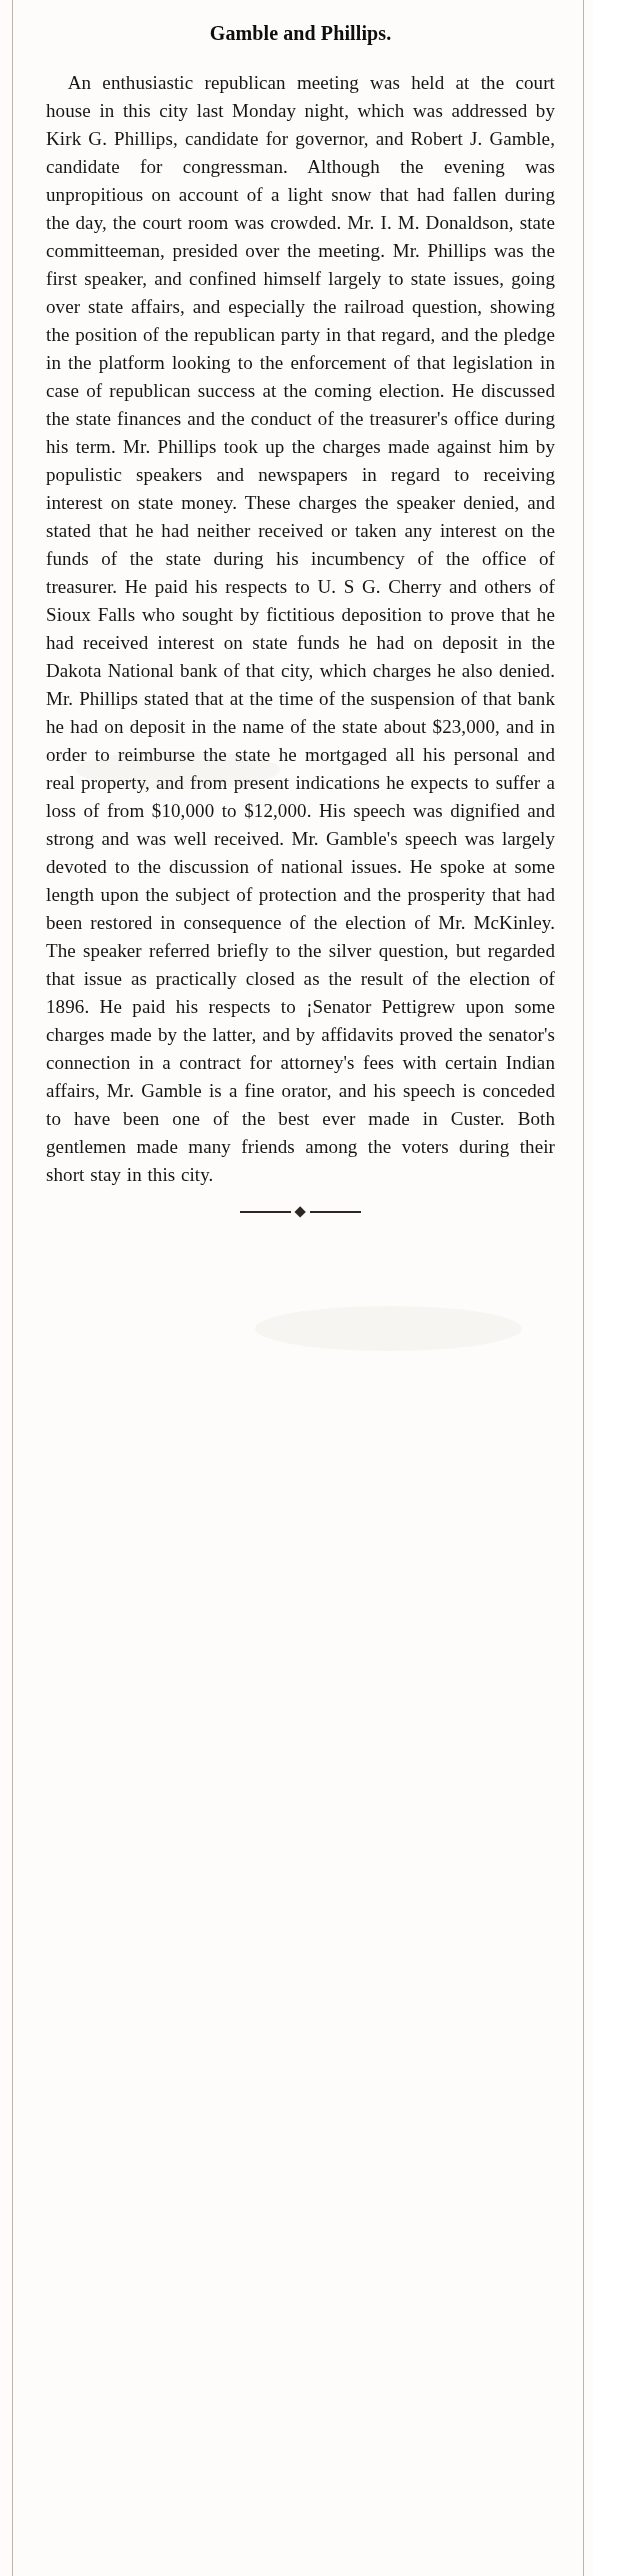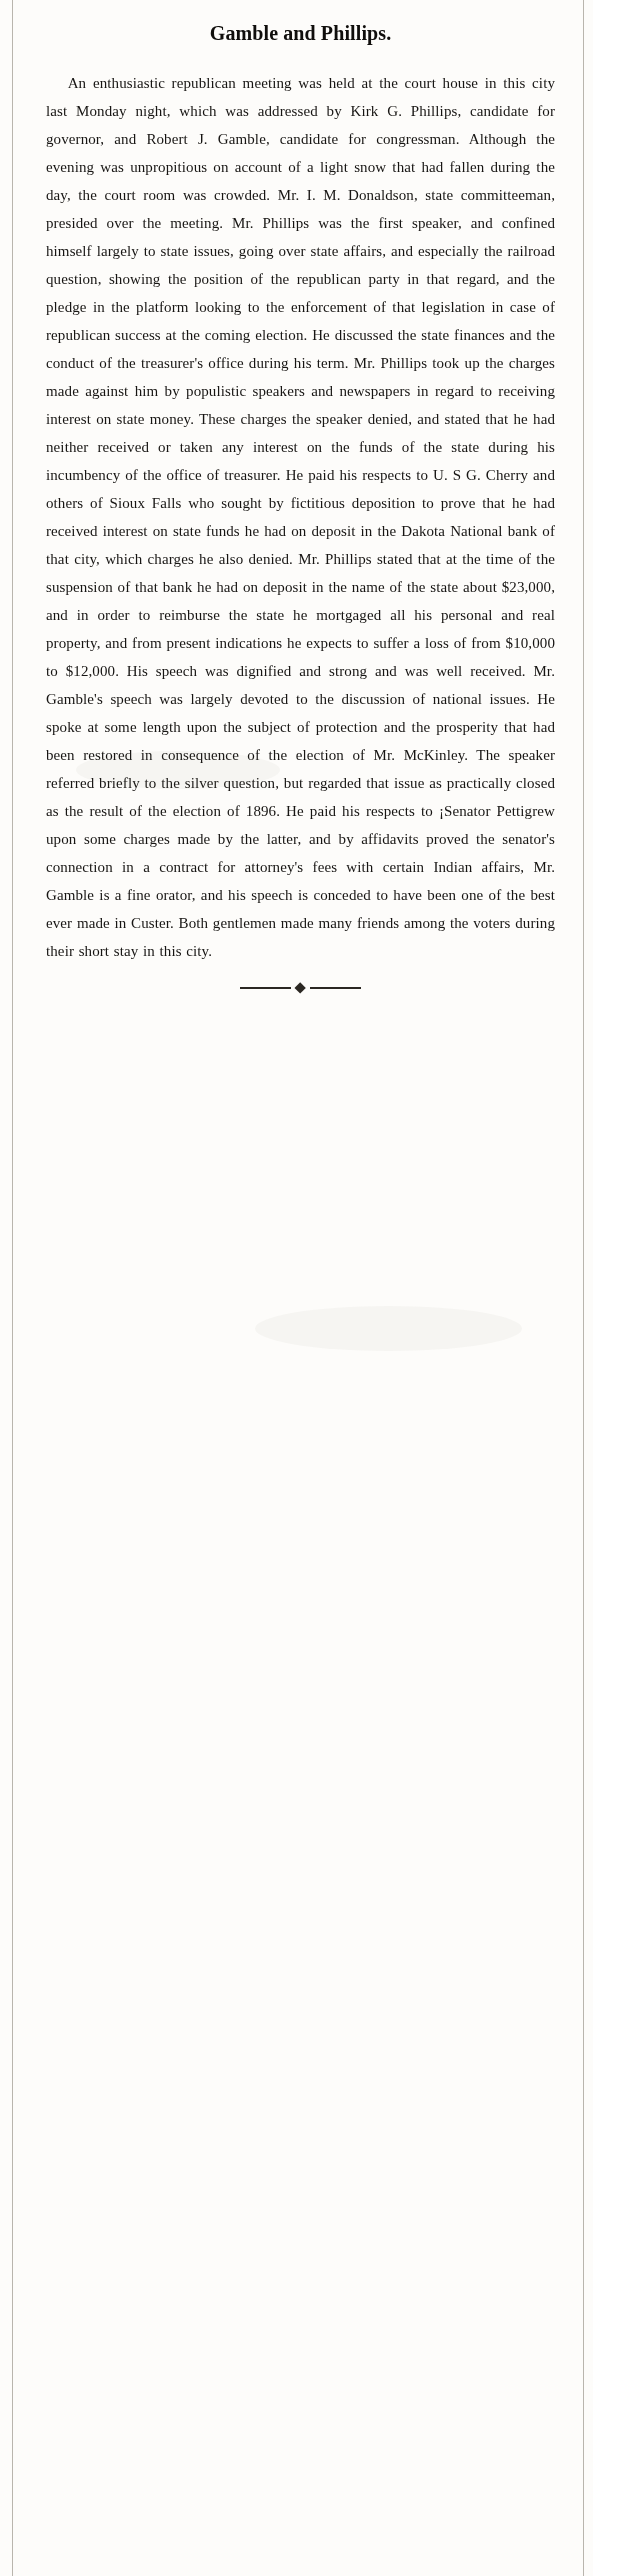--- a/index.html
+++ b/index.html
@@ -35,21 +35,21 @@
   .headline {
     text-align: center;
     font-family: "Liberation Serif", "DejaVu Serif", serif;
     font-weight: bold;
     font-size: 20px;
     letter-spacing: 0.1px;
     margin: 2.5px 0 9px 0;
     color: #100e0c;
   }
   .article {
-    font-size: 15px;
+    font-size: 19px;
     line-height: 28px;
     text-align: justify;
     text-justify: inter-word;
     letter-spacing: 0.1px;
     word-spacing: 0.8px;
     color: #171513;
     hyphens: none;
     margin-top: 24px;
   }
   .article .indent {

